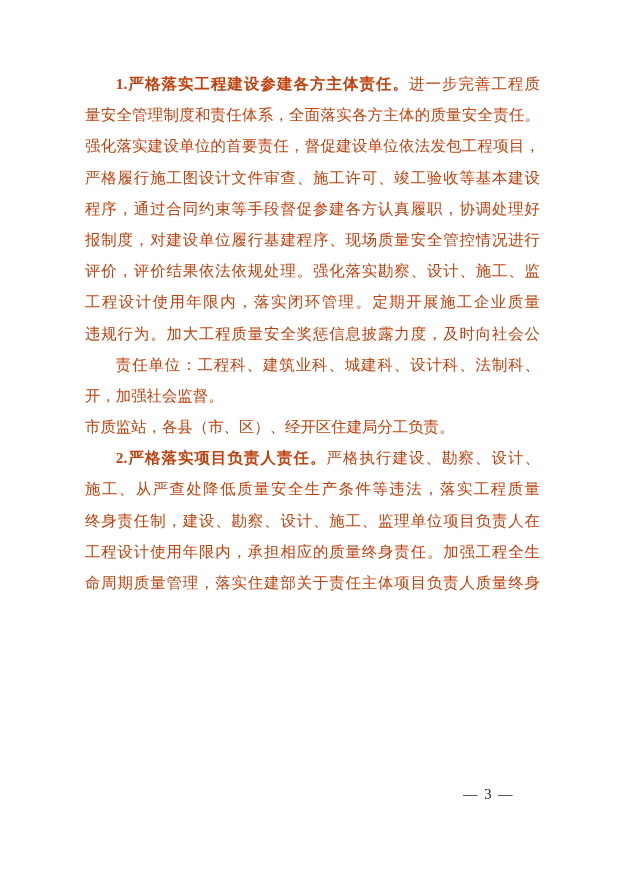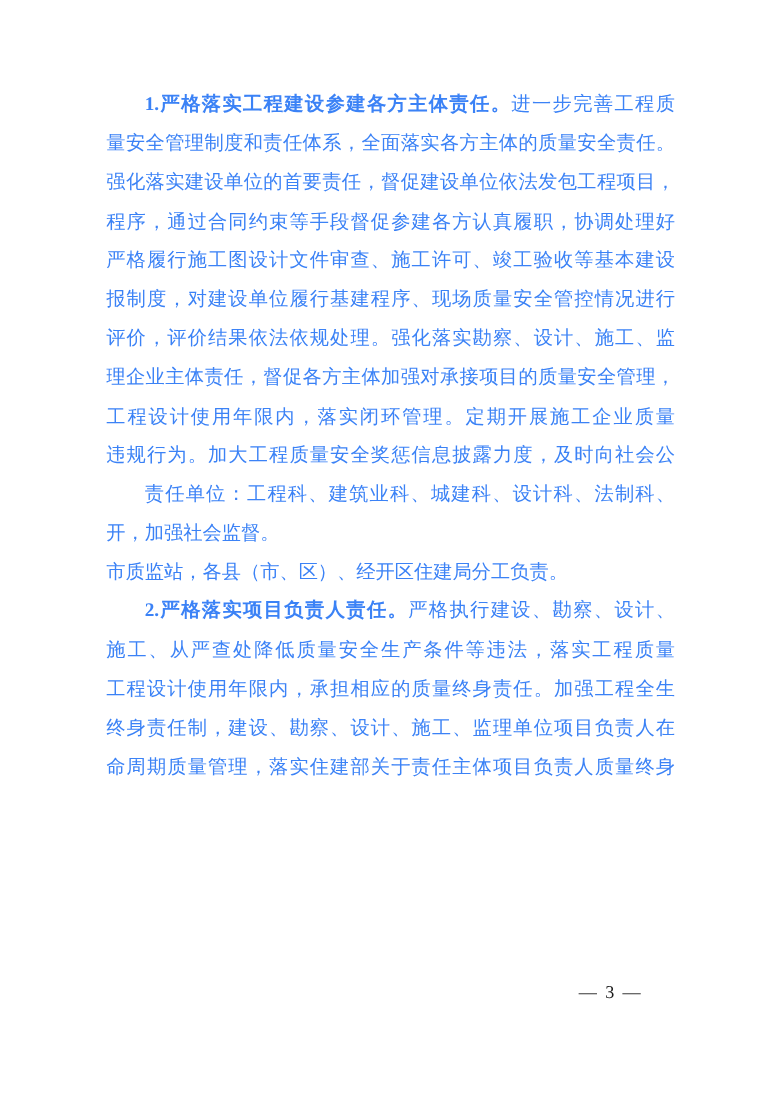--- a/index.html
+++ b/index.html
@@ -52,34 +52,33 @@
     font-size: 14.5px;
     letter-spacing: 1.5px;
     color: #1b1b1b;
     white-space: pre;
   }
 </style>
 </head>
 <body style="background: rgb(255, 255, 255);">
 
 <div class="page">
-  <div class="doc-body" style="color: #3b82f6;">
+  <div class="doc-body" style="color: #c2410c;">
       <div class="line indent"><span class="run b">1.严格落实工程建设参建各方主体责任。</span><span class="run">进一步完善工程质</span></div>
       <div class="line"><span class="run">量安全管理制度和责任体系，全面落实各方主体的质量安全责任。</span></div>
       <div class="line"><span class="run">强化落实建设单位的首要责任，督促建设单位依法发包工程项目，</span></div>
+      <div class="line"><span class="run">严格履行施工图设计文件审查、施工许可、竣工验收等基本建设</span></div>
       <div class="line"><span class="run">程序，通过合同约束等手段督促参建各方认真履职，协调处理好</span></div>
-      <div class="line"><span class="run">严格履行施工图设计文件审查、施工许可、竣工验收等基本建设</span></div>
       <div class="line"><span class="run">报制度，对建设单位履行基建程序、现场质量安全管控情况进行</span></div>
       <div class="line"><span class="run">评价，评价结果依法依规处理。强化落实勘察、设计、施工、监</span></div>
-      <div class="line"><span class="run">理企业主体责任，督促各方主体加强对承接项目的质量安全管理，</span></div>
       <div class="line"><span class="run">工程设计使用年限内，落实闭环管理。定期开展施工企业质量</span></div>
       <div class="line"><span class="run">违规行为。加大工程质量安全奖惩信息披露力度，及时向社会公</span></div>
       <div class="line indent"><span class="run">责任单位：工程科、建筑业科、城建科、设计科、法制科、</span></div>
       <div class="line flush"><span class="run">开，加强社会监督。</span></div>
       <div class="line flush"><span class="run">市质监站，各县（市、区）、经开区住建局分工负责。</span></div>
       <div class="line indent"><span class="run b">2.严格落实项目负责人责任。</span><span class="run">严格执行建设、勘察、设计、</span></div>
       <div class="line"><span class="run">施工、从严查处降低质量安全生产条件等违法，落实工程质量</span></div>
+      <div class="line"><span class="run">终身责任制，建设、勘察、设计、施工、监理单位项目负责人在</span></div>
       <div class="line"><span class="run">工程设计使用年限内，承担相应的质量终身责任。加强工程全生</span></div>
-      <div class="line"><span class="run">终身责任制，建设、勘察、设计、施工、监理单位项目负责人在</span></div>
       <div class="line"><span class="run">命周期质量管理，落实住建部关于责任主体项目负责人质量终身</span></div>
     </div>
   <div class="footer">— 3 —</div>
 </div>
 
 </body></html>

